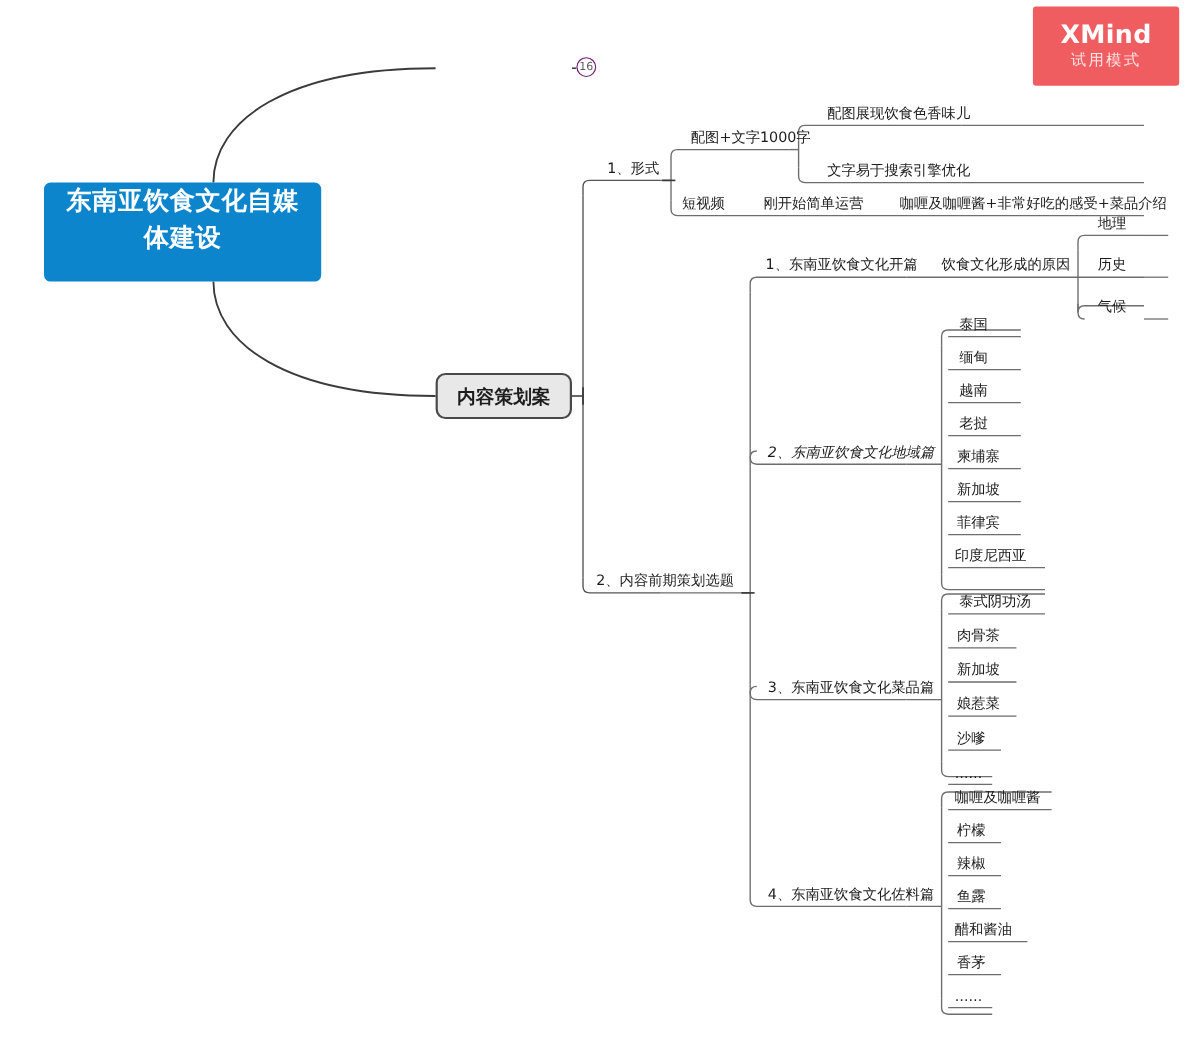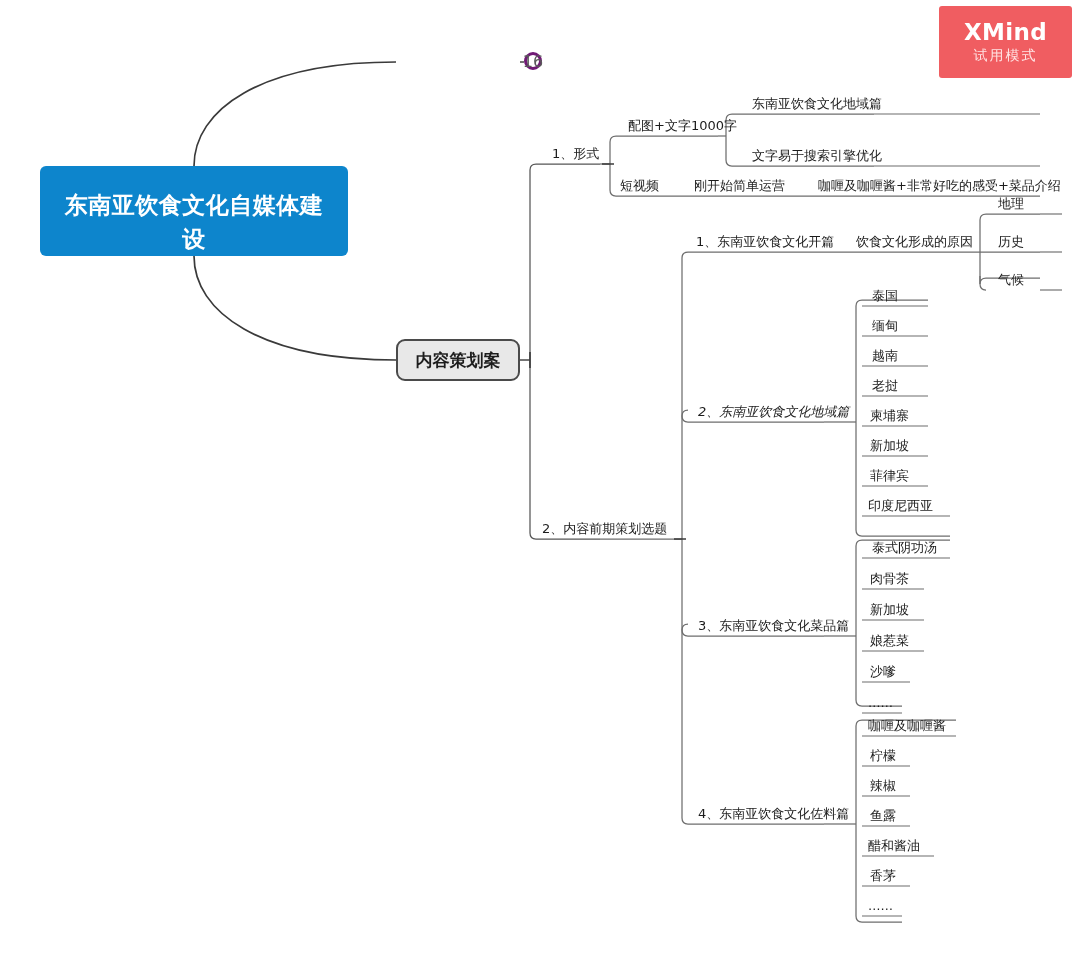--- a/index.html
+++ b/index.html
@@ -22,26 +22,26 @@
     width: 1080px;
     height: 958px;
     pointer-events: none;
   }
 
   
   .root-node {
     position: absolute;
     left: 40px;
     top: 166px;
-    width: 308px;
+    width: 252px;
     height: 90px;
     background: #0d85cc;
     border-radius: 6px;
     display: flex;
-    align-items: flex-end;
+    align-items: flex-start;
     justify-content: center;
     box-sizing: border-box;
     padding: 0 14px;
   }
   .root-node .root-text {
     color: #ffffff;
     font-size: 23px;
     font-weight: bold;
     line-height: 34px;
     text-align: center;
@@ -69,24 +69,24 @@
   }
   #box-media   { left: 396px; top: 40px; }
   #box-content { left: 396px; top: 339px; }
 
   .badge-16 {
     position: absolute;
     left: 524px;
     top: 52px;
     width: 18px;
     height: 18px;
-    border: 3px solid #701a75;
+    border: 1px solid #701a75;
     border-radius: 50%;
     color: #5a5a5a;
-    font-size: 16px;
+    font-size: 10px;
     display: flex;
     align-items: center;
     justify-content: center;
     box-sizing: border-box;
   }
 
   
   .lbl {
     position: absolute;
     color: #1c1c1c;
@@ -260,21 +260,21 @@
   <div class="badge-16">16</div>
 
   <div class="main-box" id="box-content">
     <span class="mb-text">内容策划案</span>
   </div>
 
   <div class="lbl" style="left:552px; top:162px;">1、形式</div>
   <div class="lbl" style="left:628px; top:134px;">配图+文字1000字</div>
   <div class="lbl" style="left:620px; top:194px;">短视频</div>
 
-  <div class="lbl" style="left:752px; top:112px;">东南亚饮食文化地域篇</div>
+  <div class="lbl" style="left:752px; top:112px;">配图展现饮食色香味儿</div>
   <div class="lbl" style="left:752px; top:164px;">文字易于搜索引擎优化</div>
 
   <div class="lbl" style="left:694px; top:194px;">刚开始简单运营</div>
   <div class="lbl" style="left:818px; top:194px;">咖喱及咖喱酱+非常好吃的感受+菜品介绍</div>
 
   <div class="lbl" style="left:542px; top:537px;">2、内容前期策划选题</div>
 
   <div class="lbl" style="left:696px; top:250px;">1、东南亚饮食文化开篇</div>
   <div class="lbl" style="left:856px; top:250px;">饮食文化形成的原因</div>
   <div class="lbl" style="left:998px; top:212px;">地理</div>

